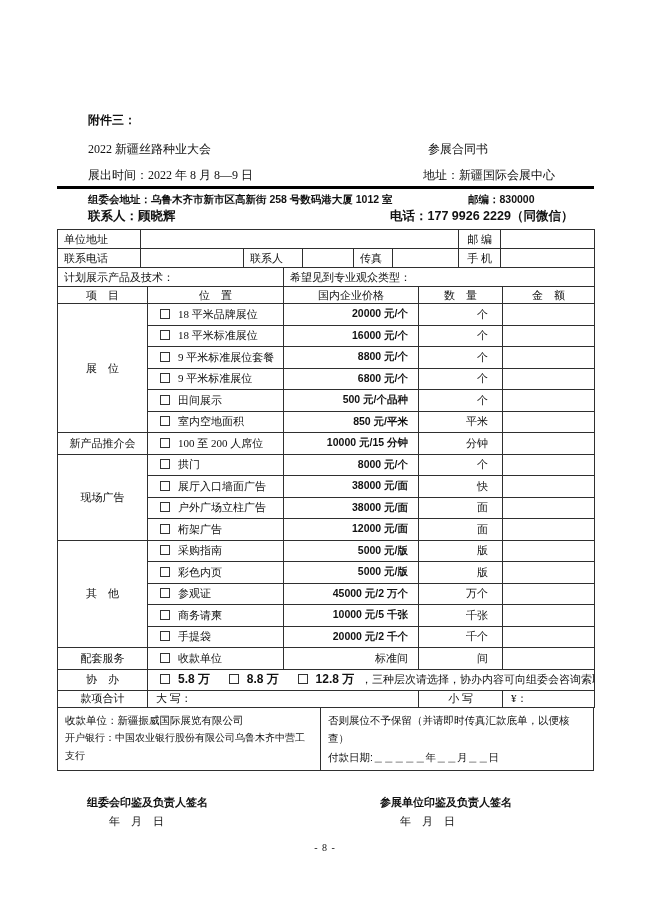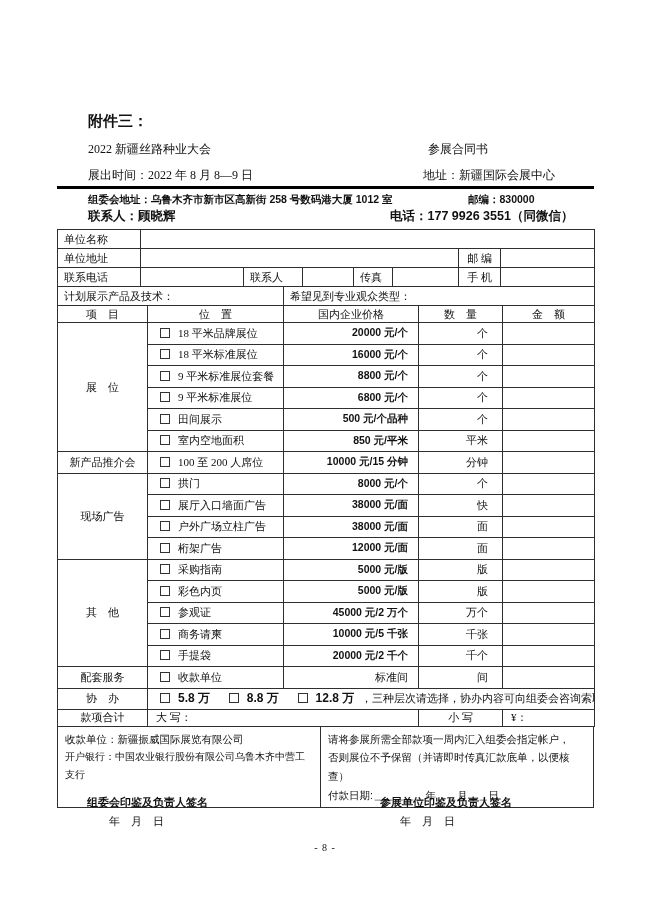--- a/index.html
+++ b/index.html
@@ -3,21 +3,21 @@
 <meta charset="utf-8">
 <style>
   html,body{margin:0;padding:0;background:#e8e8e8;}
   .page{position:relative;width:650px;height:919px;background:#ffffff;margin:0 auto;
         font-family:"Liberation Serif","DejaVu Serif",serif;color:#111;overflow:hidden;}
   .abs{position:absolute;}
   .sans{font-family:"Liberation Sans","DejaVu Sans",sans-serif;}
   .b{font-weight:bold;}
 
   
-  .attachment{left:88px;top:112px;font-size:15px;}
+  .attachment{left:88px;top:112px;font-size:12px;}
   .hline{left:88px;width:506px;height:16px;font-size:12px;}
   .hl1{top:141px;} .hl2{top:167px;}
   .hline .rpart{position:absolute;top:0;}
   .rule{left:57px;top:186px;width:537px;height:2.5px;background:#000;}
   .hl3{top:193px;font-size:10.5px;}
   .hl4{top:208px;font-size:12.5px;}
 
   
   .form{left:57px;top:230px;width:537px;}
   table{border-collapse:collapse;table-layout:fixed;width:537px;margin-top:-1px;}
@@ -78,41 +78,37 @@
 
   <div class="abs rule"></div>
 
   <div class="abs hline hl3 sans b">
     <span>组委会地址：乌鲁木齐市新市区高新街 258 号数码港大厦 1012 室</span>
     <span class="rpart" style="left:380px;">邮编：830000</span>
   </div>
 
   <div class="abs hline hl4 sans b">
     <span>联系人：顾晓辉</span>
-    <span class="rpart" style="left:302px;">电话：177 9926 3551（同微信）</span>
+    <span class="rpart" style="left:302px;">电话：177 9926 2229（同微信）</span>
   </div>
 
   <div class="abs form">
 
     <table class="tt">
       <colgroup>
           <col style="width:83px">
           <col style="width:103px">
           <col style="width:59px">
           <col style="width:51px">
           <col style="width:39px">
           <col style="width:66px">
           <col style="width:42px">
           <col style="width:94px">
         </colgroup>
       <tbody>
-          <tr>
-        <td class="lab">单位名称</td>
-        <td colspan="7"></td>
-      </tr>
       <tr>
         <td class="lab">单位地址</td>
         <td colspan="5"></td>
         <td class="ctr">邮 编</td>
         <td></td>
       </tr>
       <tr>
         <td class="lab">联系电话</td>
         <td></td>
         <td class="lab">联系人</td>
@@ -286,21 +282,20 @@
       </tr>
     </tbody>
       </table>
 
     <div class="pay">
       <div class="col left">
         <div>收款单位：新疆振威国际展览有限公司</div>
         <div class="l2">开户银行：中国农业银行股份有限公司乌鲁木齐中营工支行</div>
       </div>
       <div class="col right">
-        <div>请将参展所需全部款项一周内汇入组委会指定帐户，</div>
         <div>否则展位不予保留（并请即时传真汇款底单，以便核查）</div>
         <div>付款日期:＿＿＿＿＿年＿＿月＿＿日</div>
       </div>
     </div>
   </div>
 
   <div class="abs sig" style="left:87px;top:795px;">组委会印鉴及负责人签名</div>
   <div class="abs sigdate" style="left:109px;top:814px;">年　月　日</div>
   <div class="abs sig" style="left:380px;top:795px;">参展单位印鉴及负责人签名</div>
   <div class="abs sigdate" style="left:400px;top:814px;">年　月　日</div>

